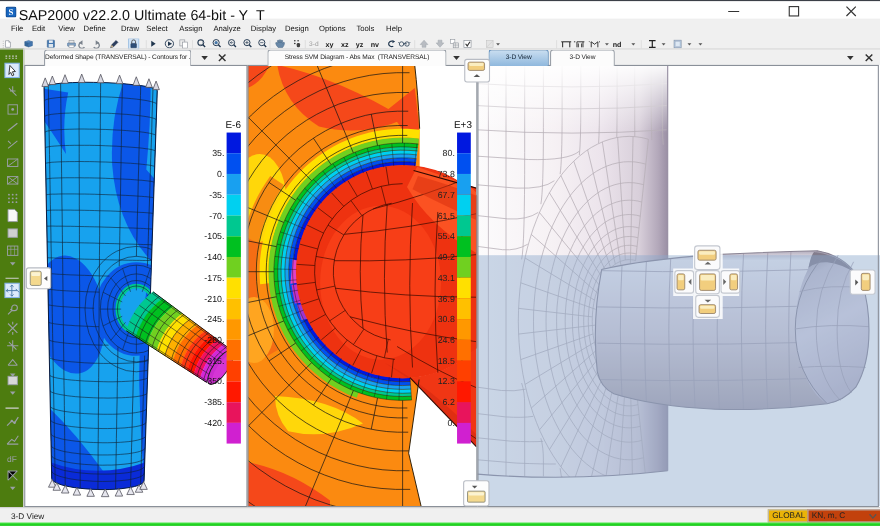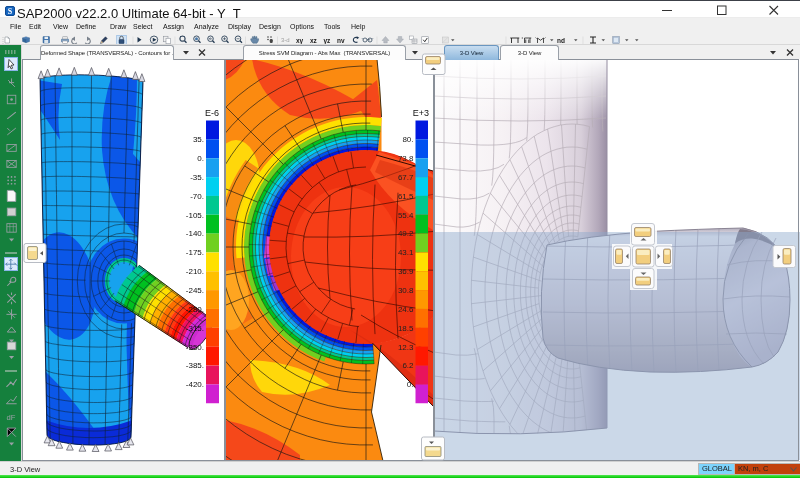--- a/index.html
+++ b/index.html
@@ -203,21 +203,21 @@
           <rect x="6.5" y="6" width="9" height="10" fill="#dde8f4" stroke="#9aaac0" stroke-width="0.8"></rect>
         </g>
         <g transform="translate(1243,-1)">
           <path d="M7,9.5 l3.5,4 3.5,-4 Z" fill="#555"></path>
         </g>
         <g transform="translate(1263,-1)">
           <path d="M7,9.5 l3.5,4 3.5,-4 Z" fill="#555"></path>
         </g>
       </svg>
     </div>
-    <div class="abs" style="left:0;top:44px;width:22px;height:417px;background:#15803d;border-right:1px solid #d8d8d8">
+    <div class="abs" style="left:0;top:44px;width:22px;height:417px;background:#4d7c0f;border-right:1px solid #d8d8d8">
       <svg class="abs" style="left:0;top:0" width="22" height="417">
         <g transform="translate(0,4)">
           <path d="M5,3 h12 M5,5 h12" stroke="#cccccc" stroke-width="1" stroke-dasharray="1.5,1.5"></path>
           <rect x="4.5" y="9.5" width="13" height="13" fill="#dceafc" stroke="#88b4e8"></rect>
           <path d="M9,11.5 l5,5.5 -2.7,0.2 1.3,3 -1.5,0.7 -1.3,-3.1 -1.7,1.9 Z" fill="#fff" stroke="#222" stroke-width="0.8"></path>
           <g transform="translate(2.2,27) scale(0.85)">
             <path d="M7,6 l8,8 M11,4 v5 M8,9 h6" stroke="#9aa0a6" stroke-width="1.1" fill="none"></path>
           </g>
           <g transform="translate(2.2,43) scale(0.85)">
             <rect x="6" y="5" width="10" height="10" fill="none" stroke="#9aa0a6"></rect>
@@ -844,21 +844,21 @@
     </svg>
     <div class="tab" style="left:444px;width:55px;background:linear-gradient(#c8ddf0,#8fb8dd);border-color:#6a96c0;color:#123">3-D View</div>
     <div class="tab" style="left:500px;width:59px;background:#fcfcfc">3-D View</div>
     <svg class="abs" style="left:768px;top:46px" width="32px" height="13">
       <path d="M2,5 l3,3.6 3,-3.6 Z" fill="#333"></path>
       <path d="M19,3.5 l6,6 M25,3.5 l-6,6" stroke="#333" stroke-width="1.3"></path>
     </svg>
     <div class="abs" style="left:0;top:44px;width:800px;height:1px;background:#d8d8d8"></div>
     <div class="abs" style="left:0;top:461px;width:800px;height:14px;background:#f0f0f0;border-top:1px solid #d0d0d0">
       <span class="abs" style="left:10px;top:3px;font-size:7.5px;color:#222">3-D View</span>
-      <span class="abs" style="left:698px;top:1px;width:54px;height:12px;background:#7dd3fc;border:1px solid #b8b8b8;font-size:7.5px;color:#222;padding-left:3px;line-height:10px">GLOBAL</span>
+      <span class="abs" style="left:698px;top:1px;width:54px;height:12px;background:#eab308;border:1px solid #b8b8b8;font-size:7.5px;color:#222;padding-left:3px;line-height:10px">GLOBAL</span>
       <svg class="abs" style="left:742px;top:4px" width="10" height="8">
         <path d="M1.5,1.5 l3,3.5 3,-3.5" fill="none" stroke="#555" stroke-width="1.1"></path>
       </svg>
       <span class="abs" style="left:734px;top:1px;width:68px;height:12px;background:#c2410c;border:1px solid #b8b8b8;font-size:7.5px;color:#222;padding-left:3px;line-height:10px">KN, m, C</span>
       <svg class="abs" style="left:789px;top:4px" width="10" height="8">
         <path d="M1.5,1.5 l3,3.5 3,-3.5" fill="none" stroke="#555" stroke-width="1.1"></path>
       </svg>
     </div>
     <div class="abs" style="left:0;top:475px;width:800px;height:3px;background:linear-gradient(#52e852,#00c400)"></div>
     <svg class="abs" style="left:415px;top:48px;z-index:50" width="40" height="420">

